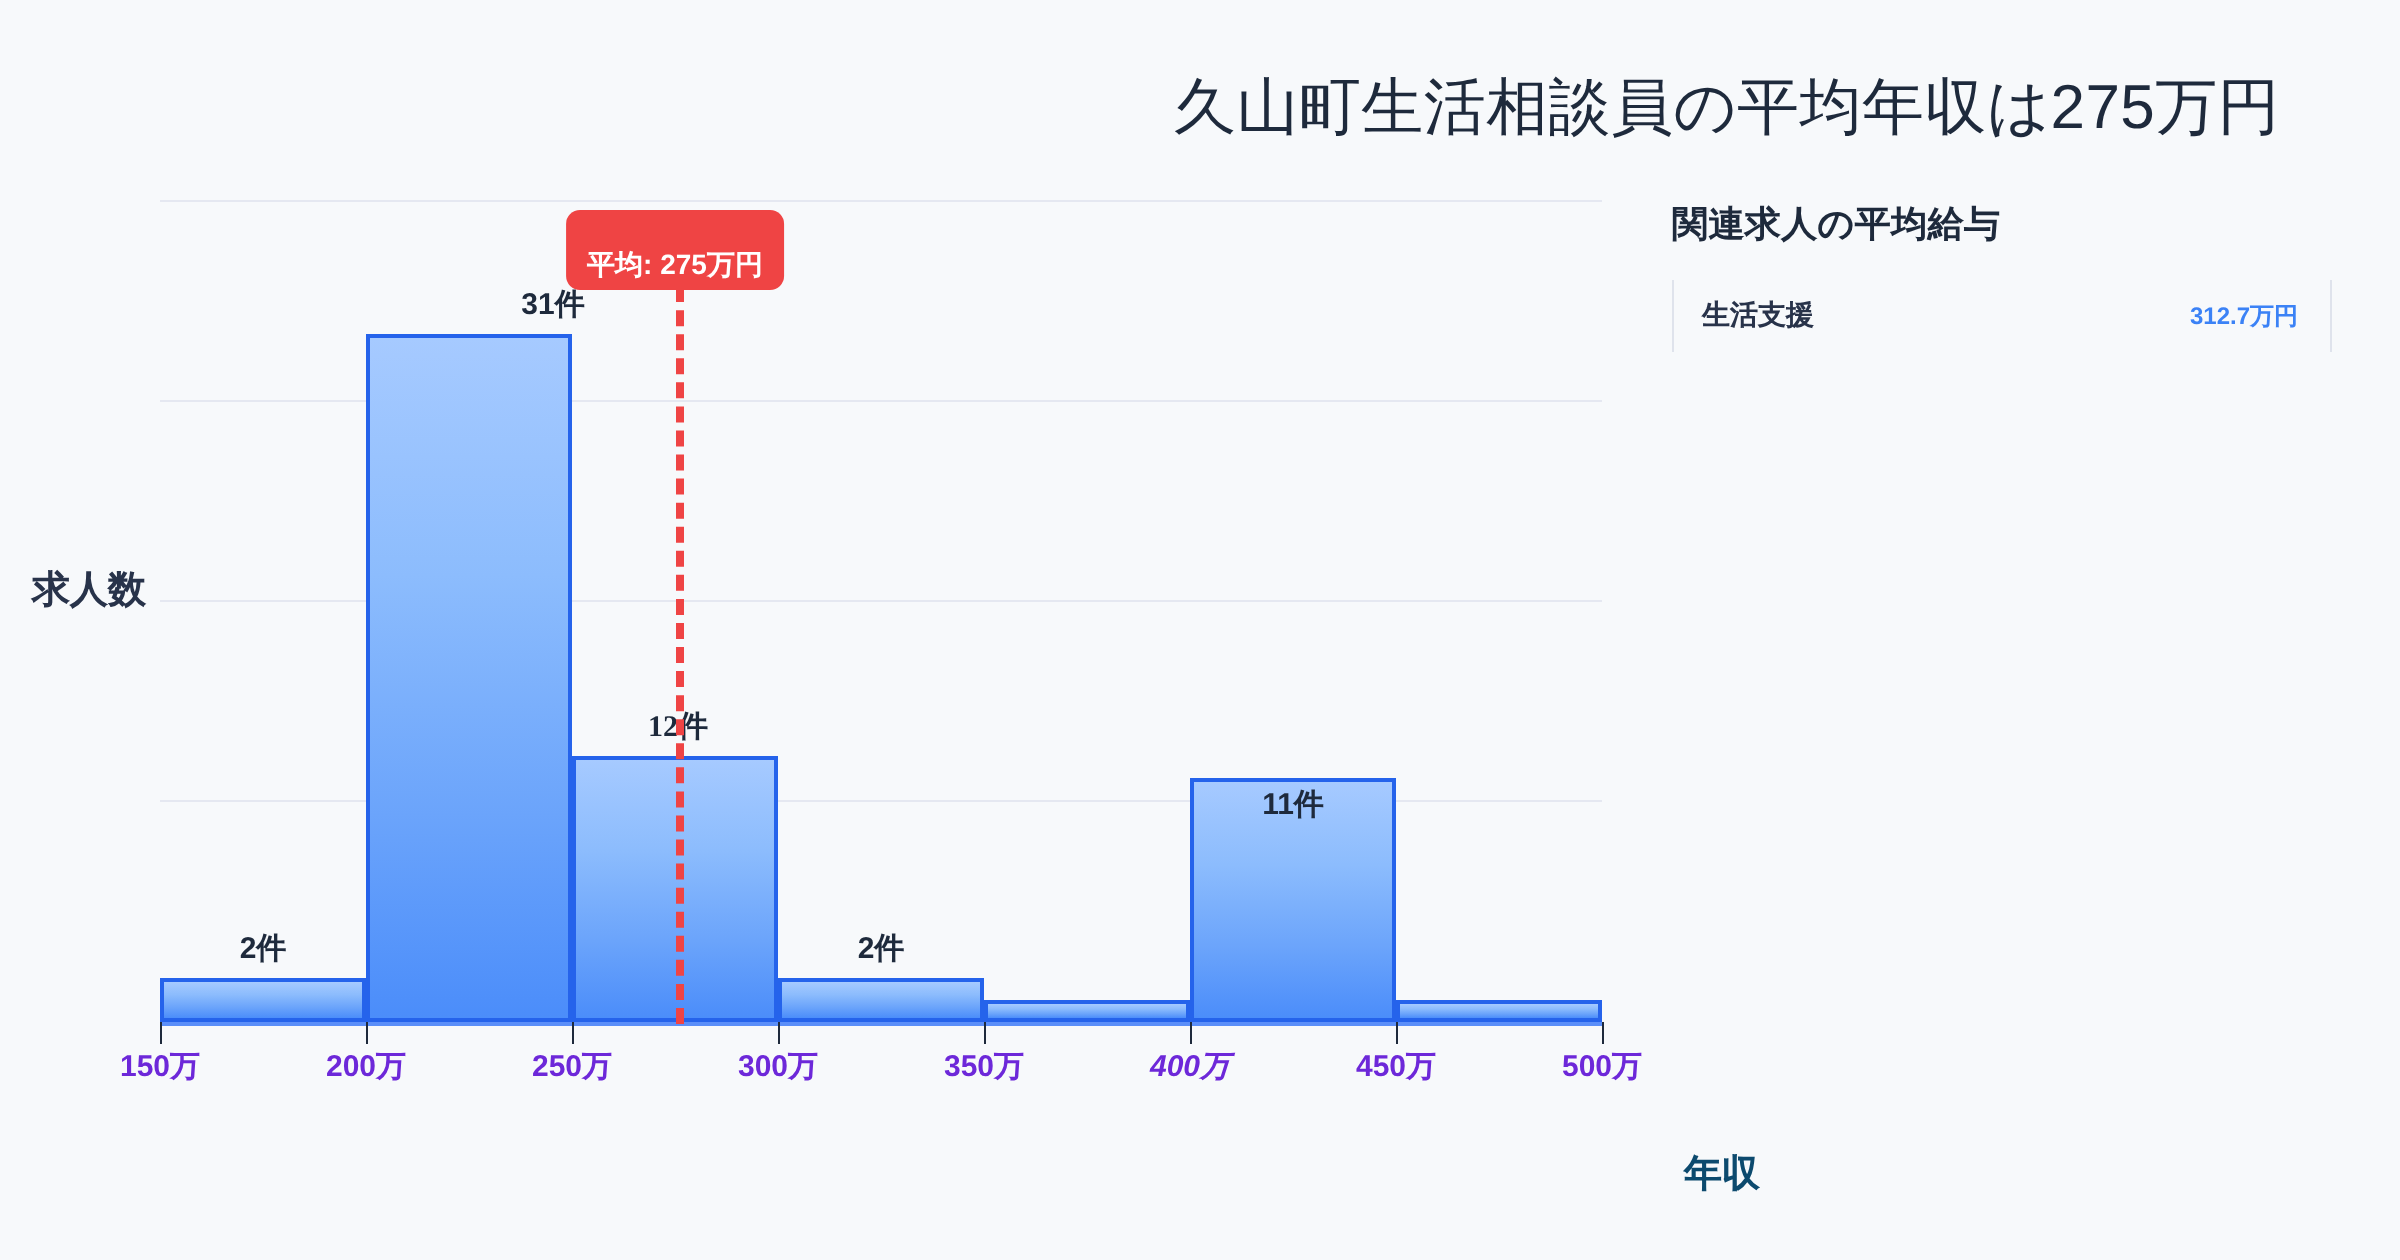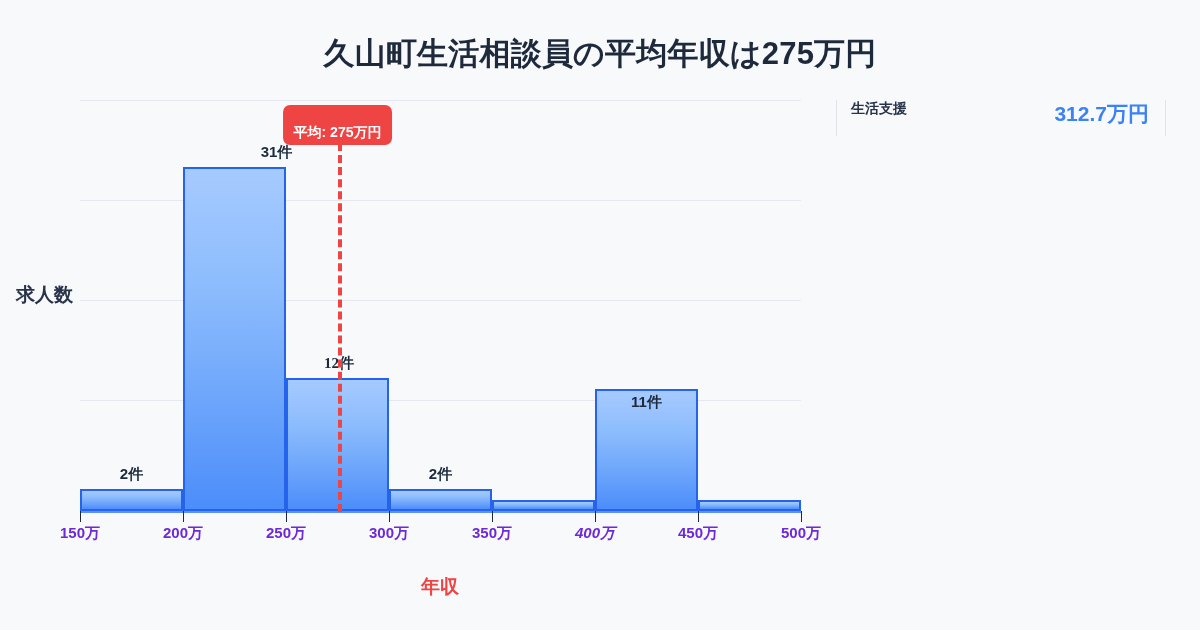--- a/index.html
+++ b/index.html
@@ -21,23 +21,23 @@
     height: 630px;
     background: #f7f9fb;
   }
 
   
   .chart-title {
     position: absolute;
     left: 60px;
     top: 33px;
     width: 1080px;
-    text-align: center;
+    text-align: right;
     font-size: 31px;
-    font-weight: bold;
+    font-weight: normal;
     color: #1e2a3c;
     letter-spacing: 0.2px;
     white-space: nowrap;
   }
 
   
   .plot {
     position: absolute;
     left: 80px;
     top: 100px;
@@ -107,24 +107,24 @@
     font-weight: bold;
     color: #6d28d9;
     white-space: nowrap;
     transform: translateX(-50%);
   }
   .xaxis-title {
     position: absolute;
     left: 0;
     top: 574px;
     width: 880px;
-    text-align: center;
+    text-align: right;
     font-size: 19px;
     font-weight: bold;
-    color: #ef4444;
+    color: #0c4a6e;
   }
   .yaxis-title {
     position: absolute;
     left: 16px;
     top: 282px;
     font-size: 19px;
     font-weight: bold;
     color: #28334a;
     white-space: nowrap;
   }
@@ -161,35 +161,36 @@
   .side-title {
     font-size: 18px;
     font-weight: bold;
     color: #1e2a3c;
     margin: 0 0 16px 0;
     letter-spacing: 0.2px;
   }
   .side-row {
     position: relative;
     display: flex;
+    align-items: center;
     justify-content: space-between;
     height: 36px;
     padding: 0 16px 0 14px;
     box-sizing: border-box;
     border-left: 1px solid #dfe3ec;
     border-right: 1px solid #dfe3ec;
   }
   .side-row-label {
     font-size: 14px;
     font-weight: bold;
     color: #28334a;
     white-space: nowrap;
   }
   .side-row-value {
-    font-size: 21px;
+    font-size: 12px;
     font-weight: bold;
     color: #3b82f6;
     white-space: nowrap;
   }
 
   
   .watermark {
     position: absolute;
     right: 24px;
     bottom: 12px;
@@ -249,20 +250,21 @@
       <div class="xtick-label" style="left: 801px;">500万</div>
     </div>
 
   <div class="xaxis-title">年収</div>
   <div class="yaxis-title">求人数</div>
 
   <div class="mean-line" id="mean-line" style="left: 337.5px;"></div>
   <div class="mean-badge" id="mean-badge" style="left: 337.5px;">平均: 275万円</div>
 
   <div class="side-panel">
+    <div class="side-title">関連求人の平均給与</div>
     <div id="side-rows">
         <div class="side-row">
           <span class="side-row-label">生活支援</span>
           <span class="side-row-value">312.7万円</span>
         </div>
       </div>
   </div>
 
 </div>
 

